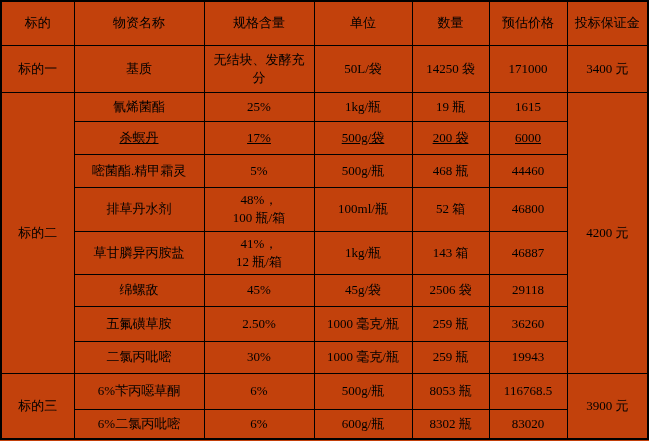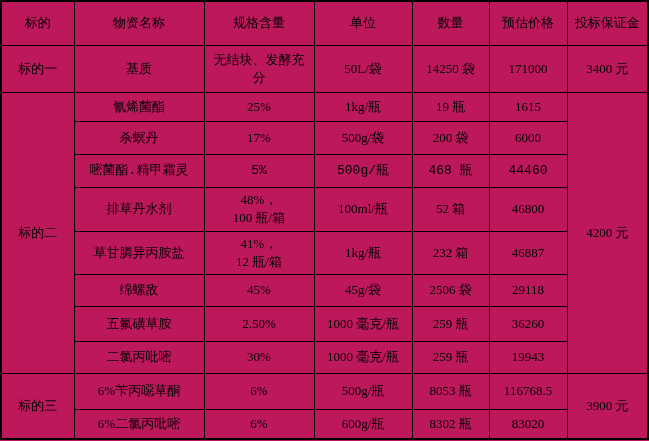--- a/index.html
+++ b/index.html
@@ -7,21 +7,21 @@
     padding: 0;
     background: #ffffff;
   }
   body {
     font-family: "Liberation Serif", "DejaVu Serif", serif;
     color: #000000;
   }
   .page {
     width: 649px;
     height: 441px;
-    background: #be185d;
+    background: #c2410c;
     box-sizing: border-box;
     overflow: hidden;
   }
   table.grid {
     width: 647px;
     border-collapse: collapse;
     table-layout: fixed;
     border: 2px solid #000000;
     margin: 0;
   }
@@ -32,22 +32,22 @@
     font-size: 13px;
     font-weight: normal;
     line-height: 1.35;
     padding: 0 2px;
     white-space: pre-line;
     overflow: hidden;
   }
   tr.rh  { height: 44px; }
   tr.r1  { height: 47px; padding-left: 12px; }
   tr.r2  { height: 29px; }
-  tr.r3  { height: 33px; }
-  tr.r4  { height: 33px; font-family: Liberation Mono, monospace; }
+  tr.r3  { height: 33px; text-decoration: underline; }
+  tr.r4  { height: 33px; }
   tr.r5  { height: 44px; }
   tr.r6  { height: 43px; }
   tr.r7  { height: 32px; }
   tr.r8  { height: 35px; }
   tr.r9  { height: 32px; }
   tr.r10 { height: 36px; }
   tr.r11 { height: 30px; }
 </style>
 </head>
 <body>
@@ -116,21 +116,21 @@
 100 瓶/箱</td>
         <td>100ml/瓶</td>
         <td>52 箱</td>
         <td>46800</td>
       </tr>
       <tr class="r6">
         <td>草甘膦异丙胺盐</td>
         <td>41%，
 12 瓶/箱</td>
         <td>1kg/瓶</td>
-        <td>232 箱</td>
+        <td>143 箱</td>
         <td>46887</td>
       </tr>
       <tr class="r7">
         <td>绵螺敌</td>
         <td>45%</td>
         <td>45g/袋</td>
         <td>2506 袋</td>
         <td>29118</td>
       </tr>
       <tr class="r8">

